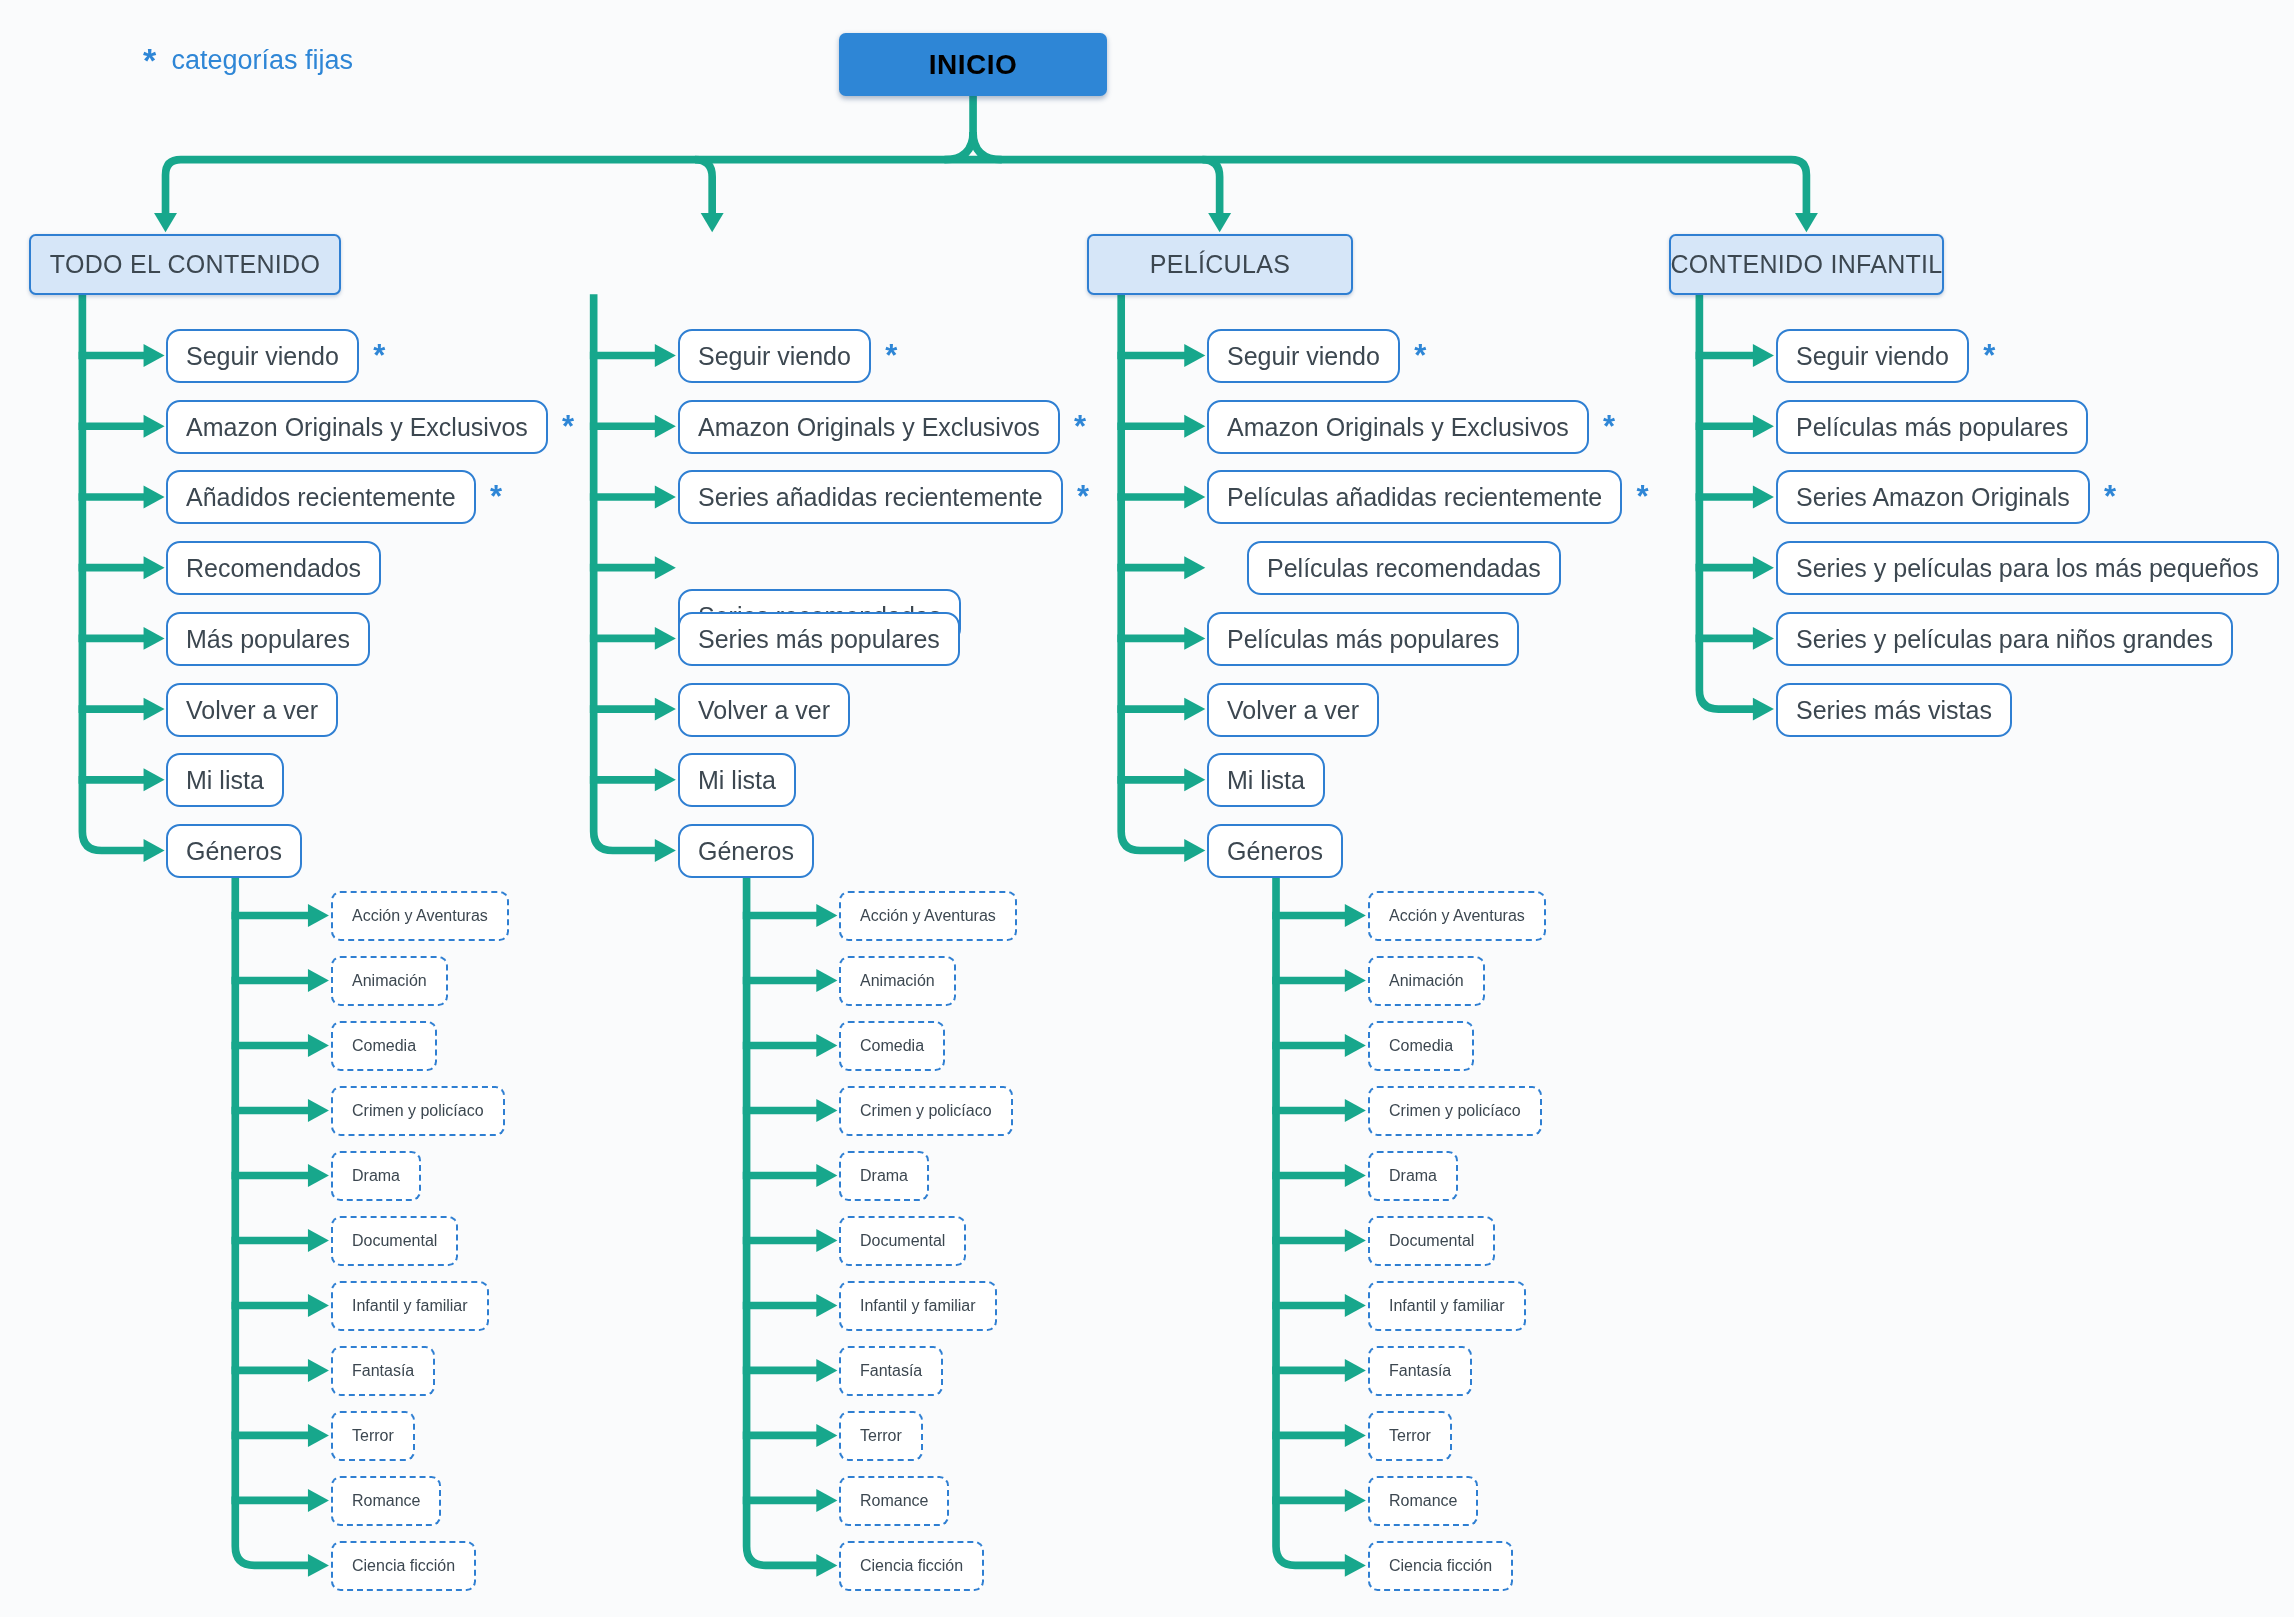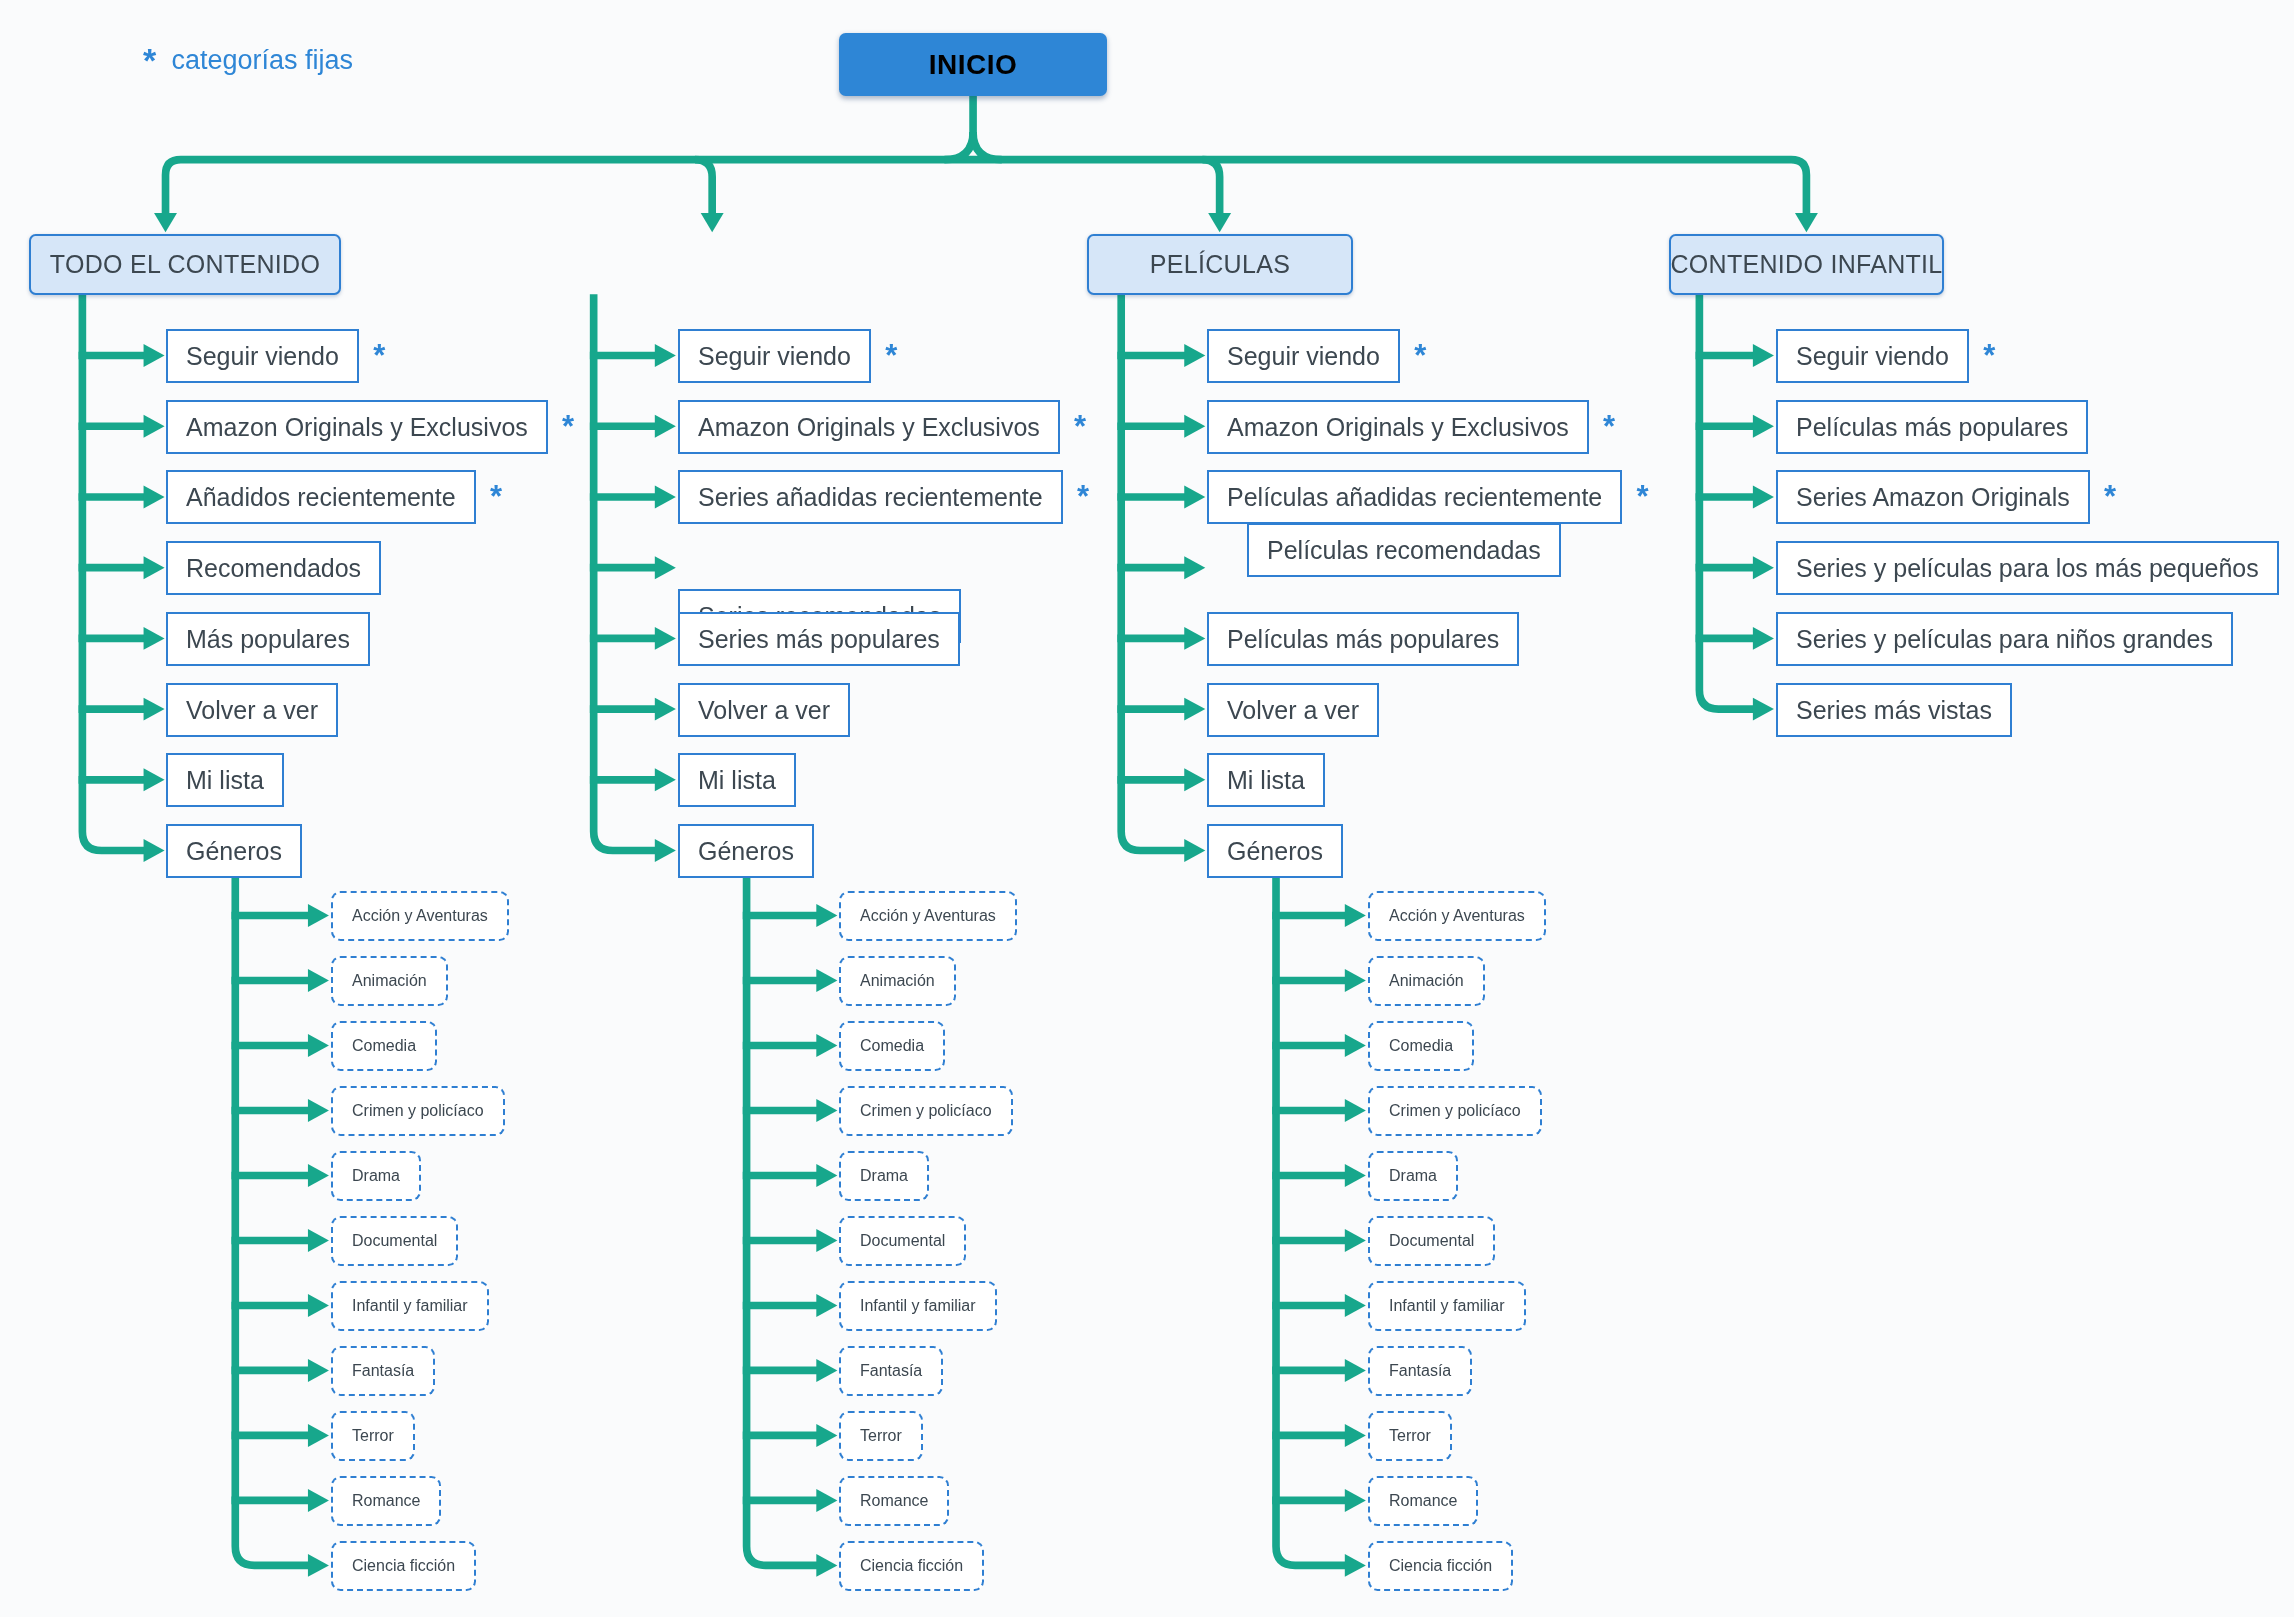--- a/index.html
+++ b/index.html
@@ -55,21 +55,21 @@
   }
 
   .node-row{
     position:absolute;height:54px;display:flex;align-items:center;
     white-space:nowrap;
   }
   .node-box{
     height:54px;
     background:#fff;
     border:2.9px solid var(--border-blue);
-    border-radius:0;
+    border-radius:14px;
     display:flex;align-items:center;
     padding:0 18px;
     font-size:25px;
   }
   .node-mark{
     color:var(--accent-blue);font-size:31px;font-weight:700;margin-left:14.3px;
   }
 
   .genre-box{
     position:absolute;height:50px;
@@ -314,21 +314,21 @@
       <span class="node-mark">*</span>
     </div>
     <div class="node-row" style="left: 1207px; top: 400px;">
       <div class="node-box">Amazon Originals y Exclusivos</div>
       <span class="node-mark">*</span>
     </div>
     <div class="node-row" style="left: 1207px; top: 470px;">
       <div class="node-box">Películas añadidas recientemente</div>
       <span class="node-mark">*</span>
     </div>
-    <div class="node-row" style="left: 1207px; top: 523px; padding-left: 40px;">
+    <div class="node-row" style="left: 1207px; top: 541px; padding-left: 40px;">
       <div class="node-box">Películas recomendadas</div>
     </div>
     <div class="node-row" style="left: 1207px; top: 612px;">
       <div class="node-box">Películas más populares</div>
     </div>
     <div class="node-row" style="left: 1207px; top: 683px;">
       <div class="node-box">Volver a ver</div>
     </div>
     <div class="node-row" style="left: 1207px; top: 753px;">
       <div class="node-box">Mi lista</div>

